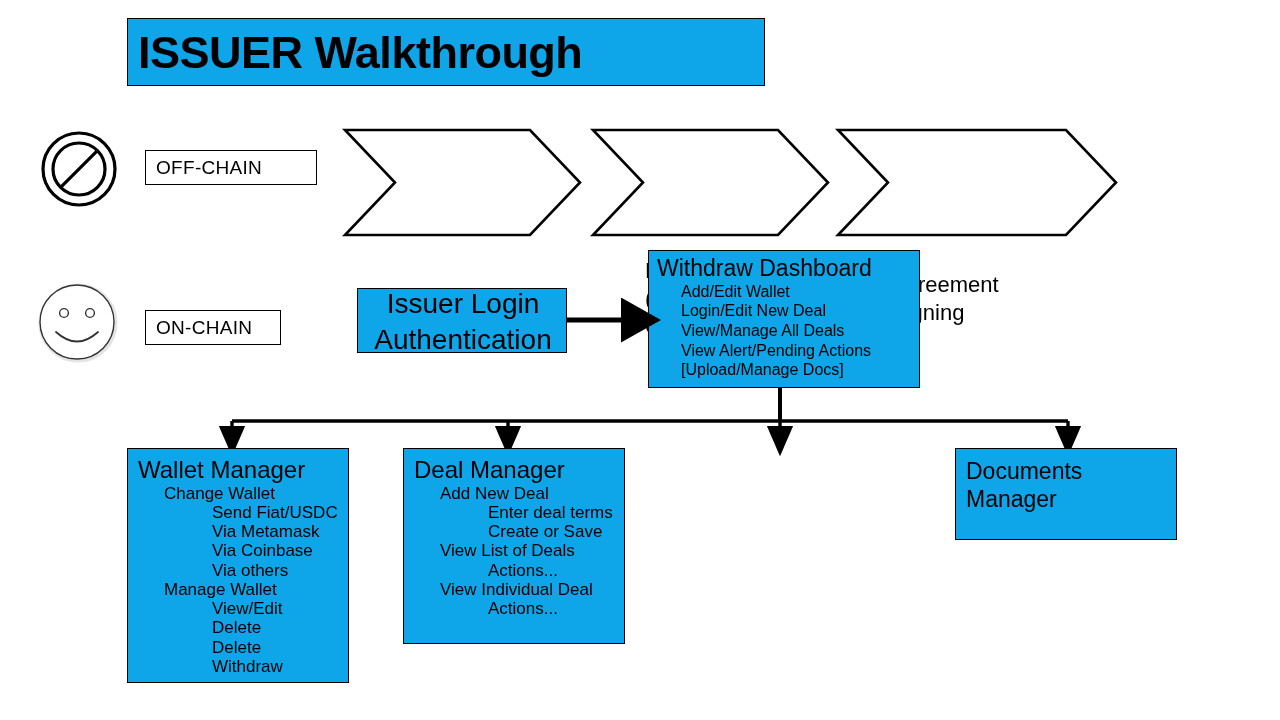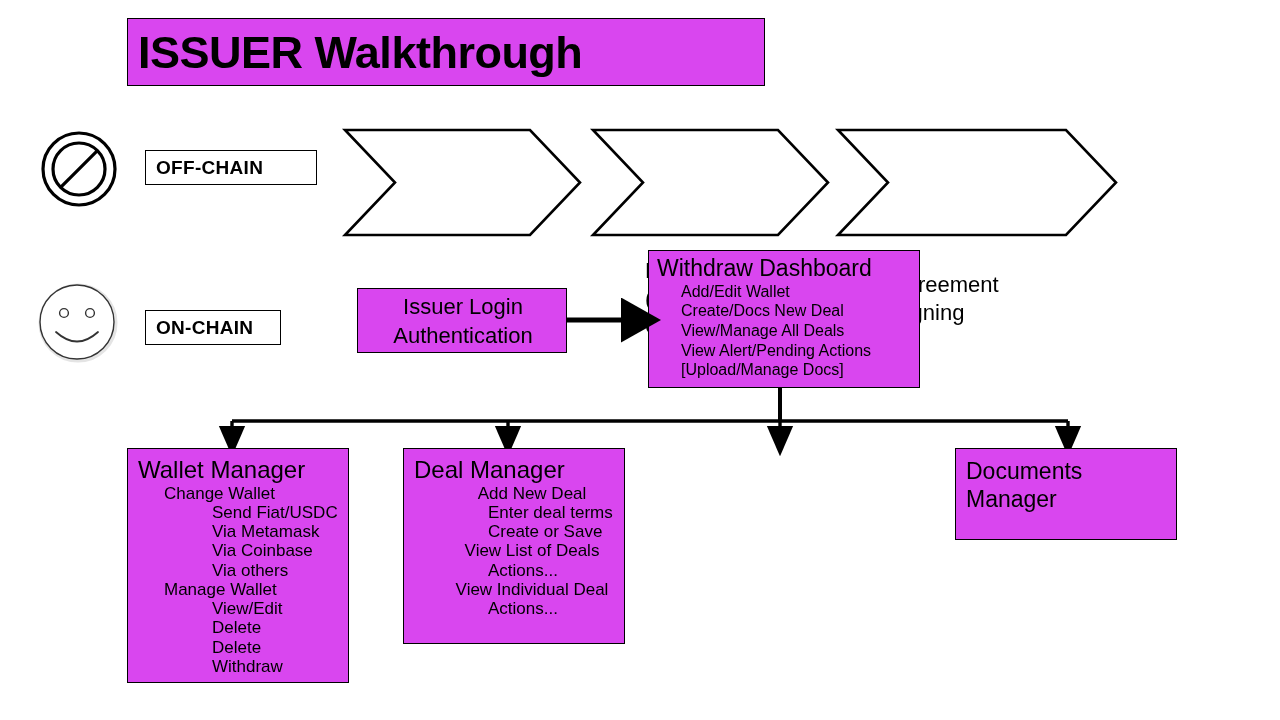--- a/index.html
+++ b/index.html
@@ -44,21 +44,21 @@
   }
 
   
   .chain-label {
     position: absolute;
     border: 1.5px solid #000;
     box-sizing: border-box;
     display: flex;
     align-items: center;
     font-size: 19px;
-    font-weight: bold;
+    font-weight: normal;
     letter-spacing: 0.3px;
   }
   .chain-label span { padding-left: 10px; }
   #offchain-label { left: 145px; top: 150px; width: 172px; height: 35px; }
   #onchain-label  { left: 145px; top: 310px; width: 136px; height: 35px; }
 
   
   #offchain-icon { position: absolute; left: 40px; top: 130px; width: 78px; height: 78px; }
   #onchain-icon  { position: absolute; left: 38px; top: 283px; width: 82px; height: 82px; }
 
@@ -75,30 +75,30 @@
   }
   #chev-label-0 { left: 57px;  top: 160px; width: 185px; }
   #chev-label-1 { left: 305px; top: 132px; width: 185px; }
   #chev-label-2 { left: 551px; top: 146px; width: 185px; }
 
   
   .node-box {
     position: absolute;
     border: 1.5px solid #000;
     box-sizing: border-box;
-    background: #d946ef;
+    background: #0ea5e9;
   }
 
   #login-box { left: 357px; top: 288px; width: 210px; height: 65px; }
   #login-text {
     position: absolute;
     left: 0; top: 0; width: 210px; height: 65px;
     display: flex; flex-direction: column;
     align-items: center; justify-content: center;
-    font-size: 22px; line-height: 1.28;
+    font-size: 28px; line-height: 1.28;
   }
 
   #dashboard-box { left: 648px; top: 250px; width: 272px; height: 138px; }
   #dashboard-inner {
     position: absolute;
     left: 8px; top: 5px;
     width: 258px;
   }
   .box-title {
     font-size: 23px;
@@ -117,21 +117,21 @@
   #wallet-inner { position: absolute; left: 10px; top: 8px; width: 210px; }
   #wallet-inner .box-title { font-size: 24px; }
   #wallet-inner .box-item { font-size: 17px; line-height: 1.13; }
   #wallet-inner .indent-1 { padding-left: 26px; }
   #wallet-inner .indent-2 { padding-left: 74px; }
 
   #deal-box { left: 403px; top: 448px; width: 222px; height: 196px; }
   #deal-inner { position: absolute; left: 10px; top: 8px; width: 210px; }
   #deal-inner .box-title { font-size: 24px; }
   #deal-inner .box-item { font-size: 17px; line-height: 1.13; }
-  #deal-inner .indent-1 { padding-left: 26px; text-align: center; }
+  #deal-inner .indent-1 { padding-left: 26px; }
   #deal-inner .indent-2 { padding-left: 74px; }
 
   #alert-box { left: 679px; top: 448px; width: 222px; height: 92px; }
   #docs-box  { left: 955px; top: 448px; width: 222px; height: 92px; }
   .simple-inner {
     position: absolute;
     left: 10px; top: 8px;
     width: 205px;
     font-size: 23px;
     line-height: 1.22;
@@ -194,21 +194,21 @@
       <div>Issuer Login</div>
       <div>Authentication</div>
     </div>
   </div>
 
   <div id="dashboard-box" class="node-box">
     <div id="dashboard-inner">
       <div class="box-title">Withdraw Dashboard</div>
       <div>
           <div class="box-item indent-1">Add/Edit Wallet</div>
-          <div class="box-item indent-1">Create/Docs New Deal</div>
+          <div class="box-item indent-1">Login/Edit New Deal</div>
           <div class="box-item indent-1">View/Manage All Deals</div>
           <div class="box-item indent-1">View Alert/Pending Actions</div>
           <div class="box-item indent-1">[Upload/Manage Docs]</div>
         </div>
     </div>
   </div>
 
   <svg id="connectors" viewBox="0 0 1280 720">
     <defs>
       <marker id="ah" markerWidth="9" markerHeight="9" refX="4.5" refY="4.3" orient="auto">

